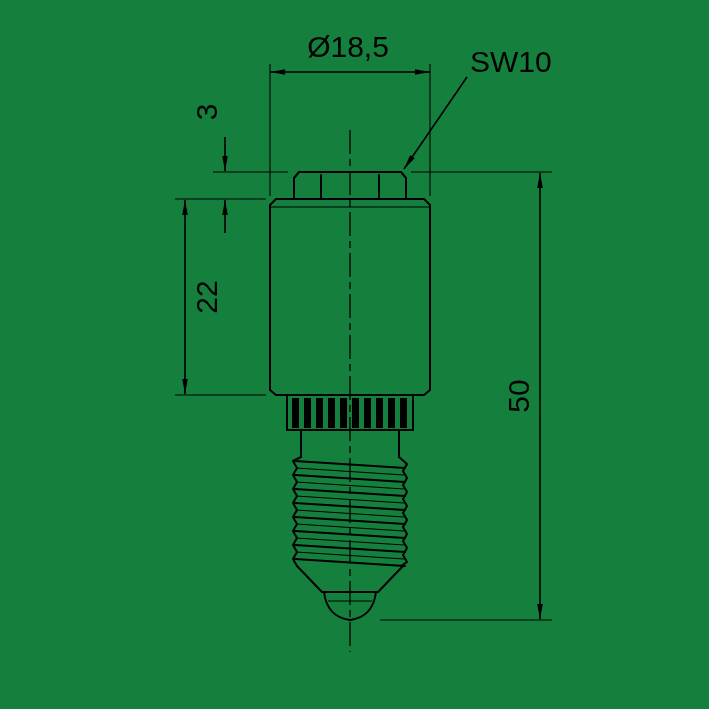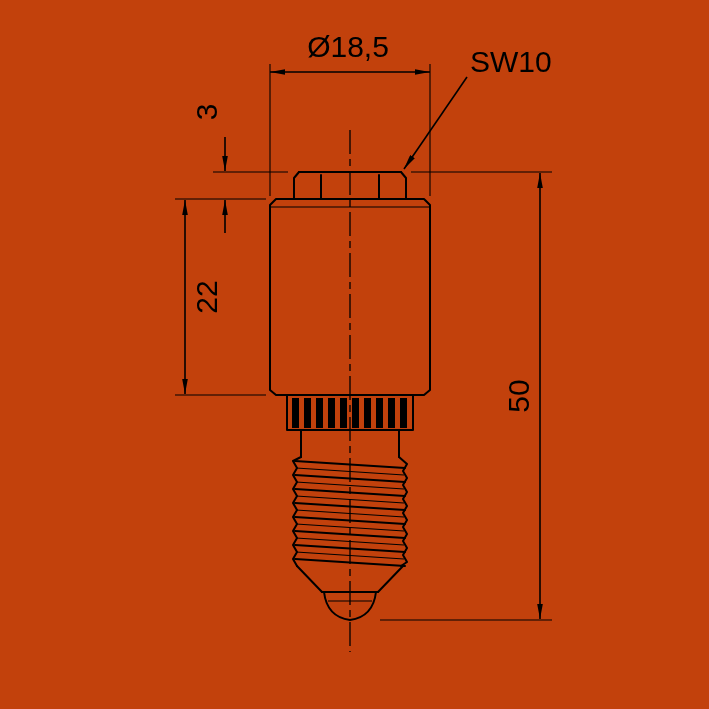--- a/index.html
+++ b/index.html
@@ -4,21 +4,21 @@
 <style>
   html, body {
     margin: 0;
     padding: 0;
     background: #ffffff;
   }
   .canvas {
     position: relative;
     width: 709px;
     height: 709px;
-    background: #c2410c;
+    background: #15803d;
     overflow: hidden;
   }
   svg {
     display: block;
   }
   .outline {
     stroke: #000000;
     stroke-width: 2;
     fill: none;
     stroke-linecap: round;

